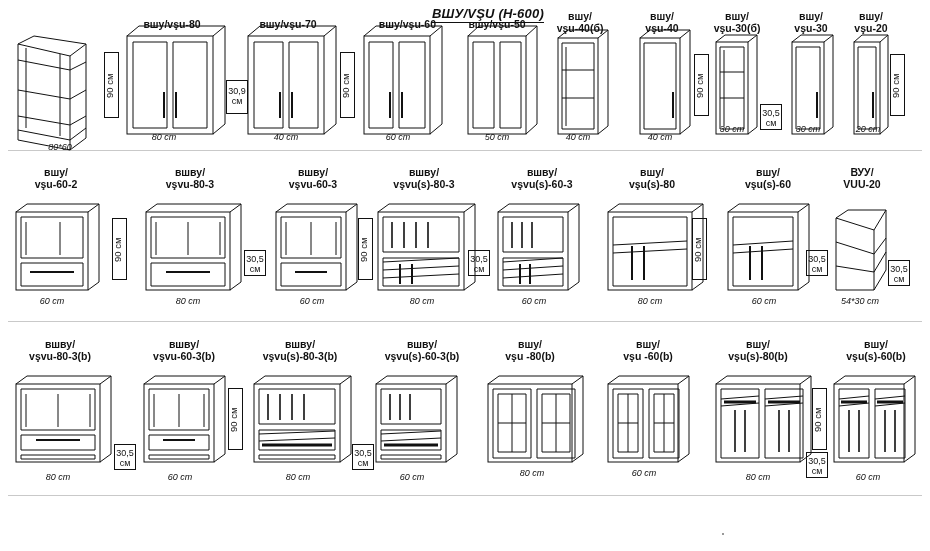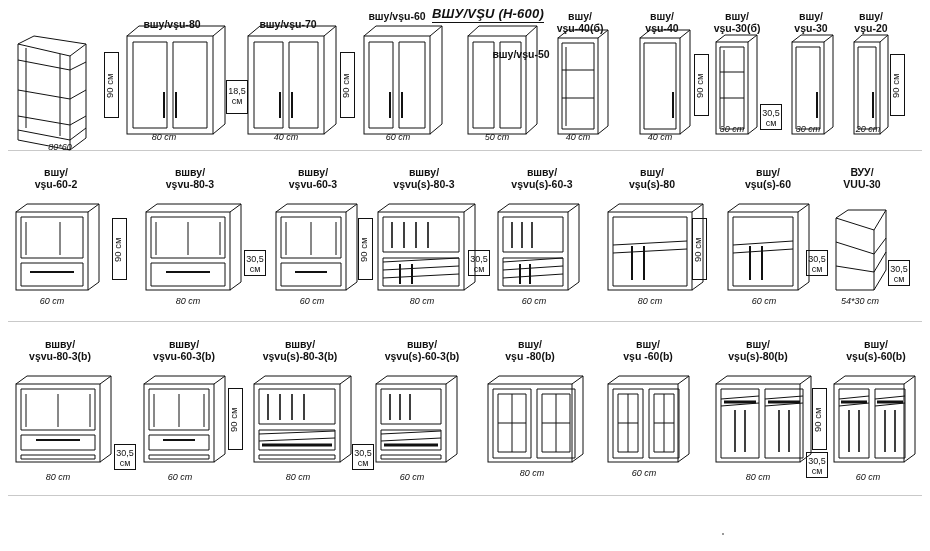--- a/index.html
+++ b/index.html
@@ -281,22 +281,22 @@
       <path d="M839 389 L869 389 L869 458 L839 458 Z"></path>
       <path d="M875 389 L905 389 L905 458 L875 458 Z"></path>
       <path d="M839 399 L869 396 M839 406 L869 403 M875 399 L905 396 M875 406 L905 403"></path>
       <path d="M841 402 L867 402 M877 402 L903 402" stroke-width="3"></path>
       <path d="M849 410 L849 452 M859 410 L859 452 M885 410 L885 452 M895 410 L895 452" stroke-width="1.6"></path>
     </g>
   </svg>
 
   <div class="cap" style="left:124px;top:18px;width:96px;">вшу/vşu-80</div>
   <div class="cap" style="left:244px;top:18px;width:88px;">вшу/vşu-70</div>
-  <div class="cap" style="left:358px;top:10px;width:78px;">вшу/vşu-60</div>
-  <div class="cap" style="left:484px;top:18px;width:74px;margin-top:30px;">вшу/vşu-50</div>
+  <div class="cap" style="left:358px;top:18px;width:78px;text-align:right;">вшу/vşu-60</div>
+  <div class="cap" style="left:460px;top:18px;width:74px;">вшу/vşu-50</div>
   <div class="cap" style="left:552px;top:10px;width:56px;">вшу/
 vşu-40(б)</div>
   <div class="cap" style="left:634px;top:10px;width:56px;">вшу/
 vşu-40</div>
   <div class="cap" style="left:706px;top:10px;width:62px;">вшу/
 vşu-30(б)</div>
   <div class="cap" style="left:788px;top:10px;width:46px;">вшу/
 vşu-30</div>
   <div class="cap" style="left:848px;top:10px;width:46px;">вшу/
 vşu-20</div>
@@ -309,21 +309,21 @@
   <div class="wlab" style="left:554px;top:132px;width:48px;">40 cm</div>
   <div class="wlab" style="left:636px;top:132px;width:48px;">40 cm</div>
   <div class="wlab" style="left:710px;top:124px;width:44px;">30 cm</div>
   <div class="wlab" style="left:786px;top:124px;width:44px;">30 cm</div>
   <div class="wlab" style="left:848px;top:124px;width:40px;">20 cm</div>
 
   <div class="dimbox" style="left:104px;top:52px;width:15px;height:66px;"></div>
   <div class="hlab vert" style="left:105px;top:58px;height:56px;width:13px;">90 см</div>
 
   <div class="dimbox" style="left:226px;top:80px;width:22px;height:34px;"></div>
-  <div class="hlab" style="left:226px;top:86px;width:22px;">18,5
+  <div class="hlab" style="left:226px;top:86px;width:22px;">30,9
 см</div>
 
   <div class="dimbox" style="left:340px;top:52px;width:15px;height:66px;"></div>
   <div class="hlab vert" style="left:341px;top:58px;height:56px;width:13px;">90 см</div>
 
   <div class="dimbox" style="left:694px;top:54px;width:15px;height:62px;"></div>
   <div class="hlab vert" style="left:695px;top:60px;height:52px;width:13px;">90 см</div>
 
   <div class="dimbox" style="left:760px;top:104px;width:22px;height:26px;"></div>
   <div class="hlab" style="left:760px;top:108px;width:22px;">30,5
@@ -340,21 +340,21 @@
 vşvu-60-3</div>
   <div class="cap" style="left:372px;top:166px;width:104px;">вшву/
 vşvu(s)-80-3</div>
   <div class="cap" style="left:490px;top:166px;width:104px;">вшву/
 vşvu(s)-60-3</div>
   <div class="cap" style="left:604px;top:166px;width:96px;">вшу/
 vşu(s)-80</div>
   <div class="cap" style="left:722px;top:166px;width:92px;">вшу/
 vşu(s)-60</div>
   <div class="cap" style="left:830px;top:166px;width:64px;">ВУУ/
-VUU-30</div>
+VUU-20</div>
 
   <div class="wlab" style="left:22px;top:296px;width:60px;">60 cm</div>
   <div class="wlab" style="left:158px;top:296px;width:60px;">80 cm</div>
   <div class="wlab" style="left:282px;top:296px;width:60px;">60 cm</div>
   <div class="wlab" style="left:392px;top:296px;width:60px;">80 cm</div>
   <div class="wlab" style="left:504px;top:296px;width:60px;">60 cm</div>
   <div class="wlab" style="left:620px;top:296px;width:60px;">80 cm</div>
   <div class="wlab" style="left:734px;top:296px;width:60px;">60 cm</div>
   <div class="wlab" style="left:830px;top:296px;width:60px;">54*30 cm</div>
 

